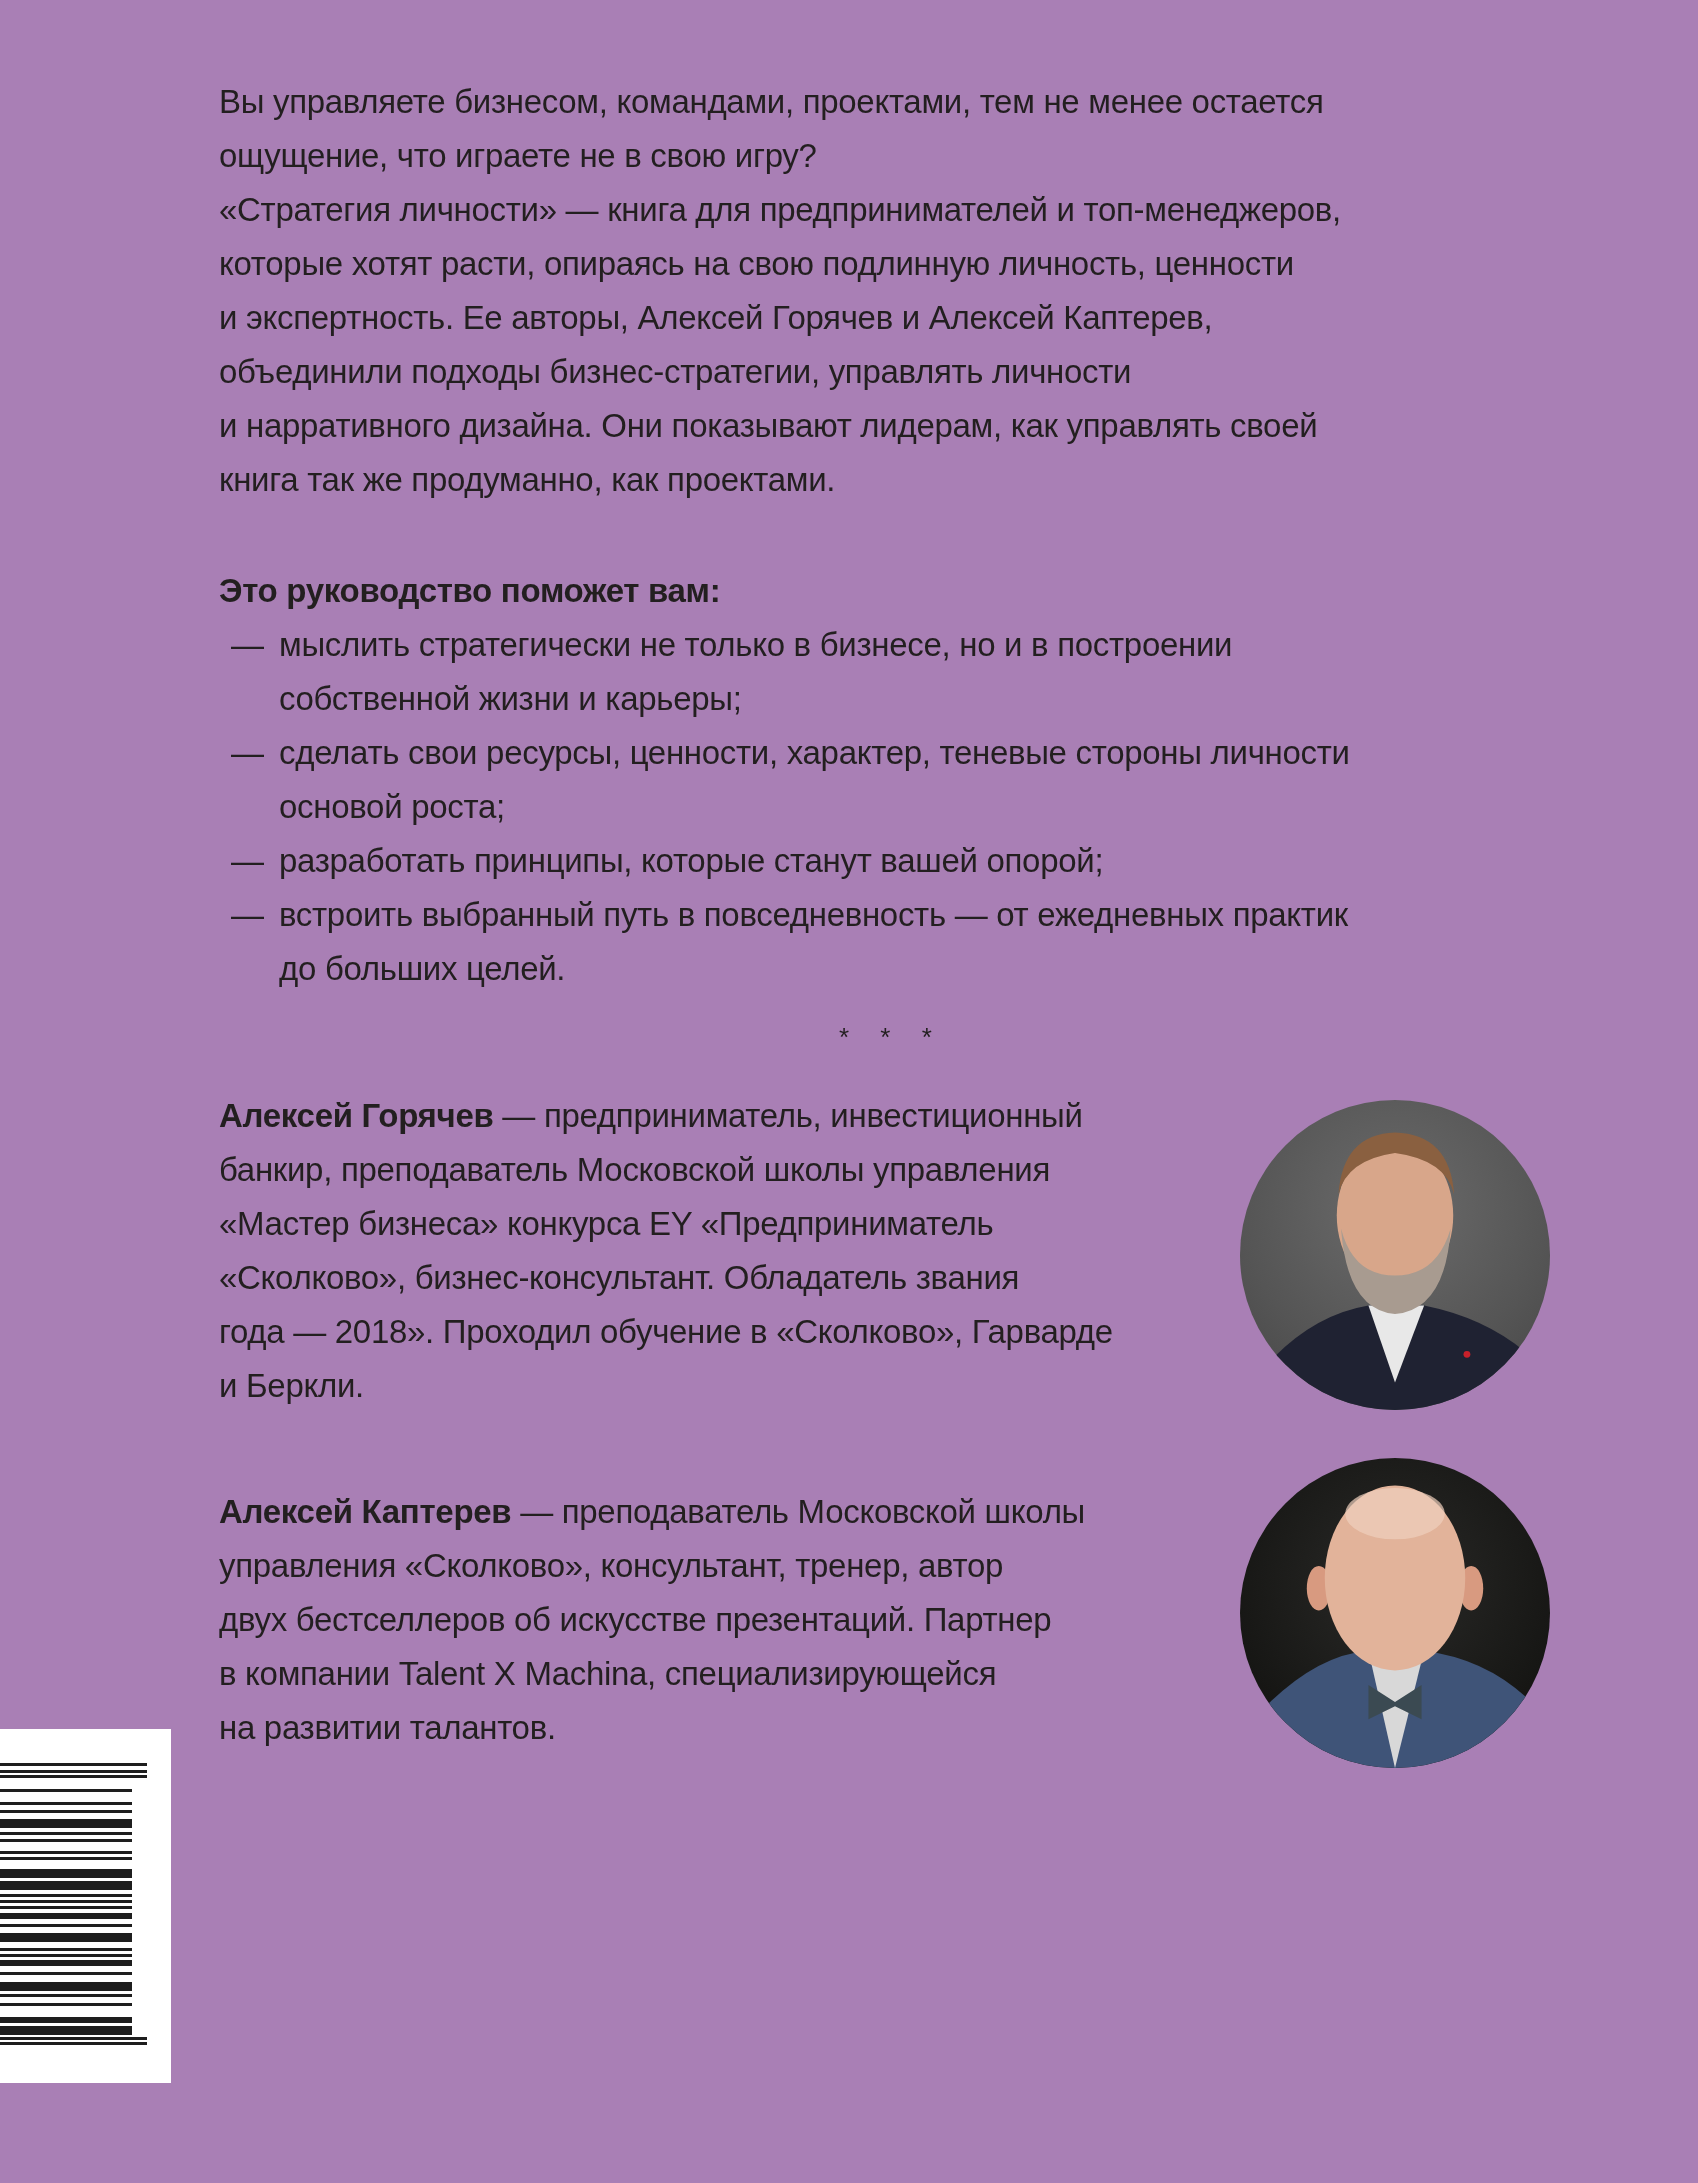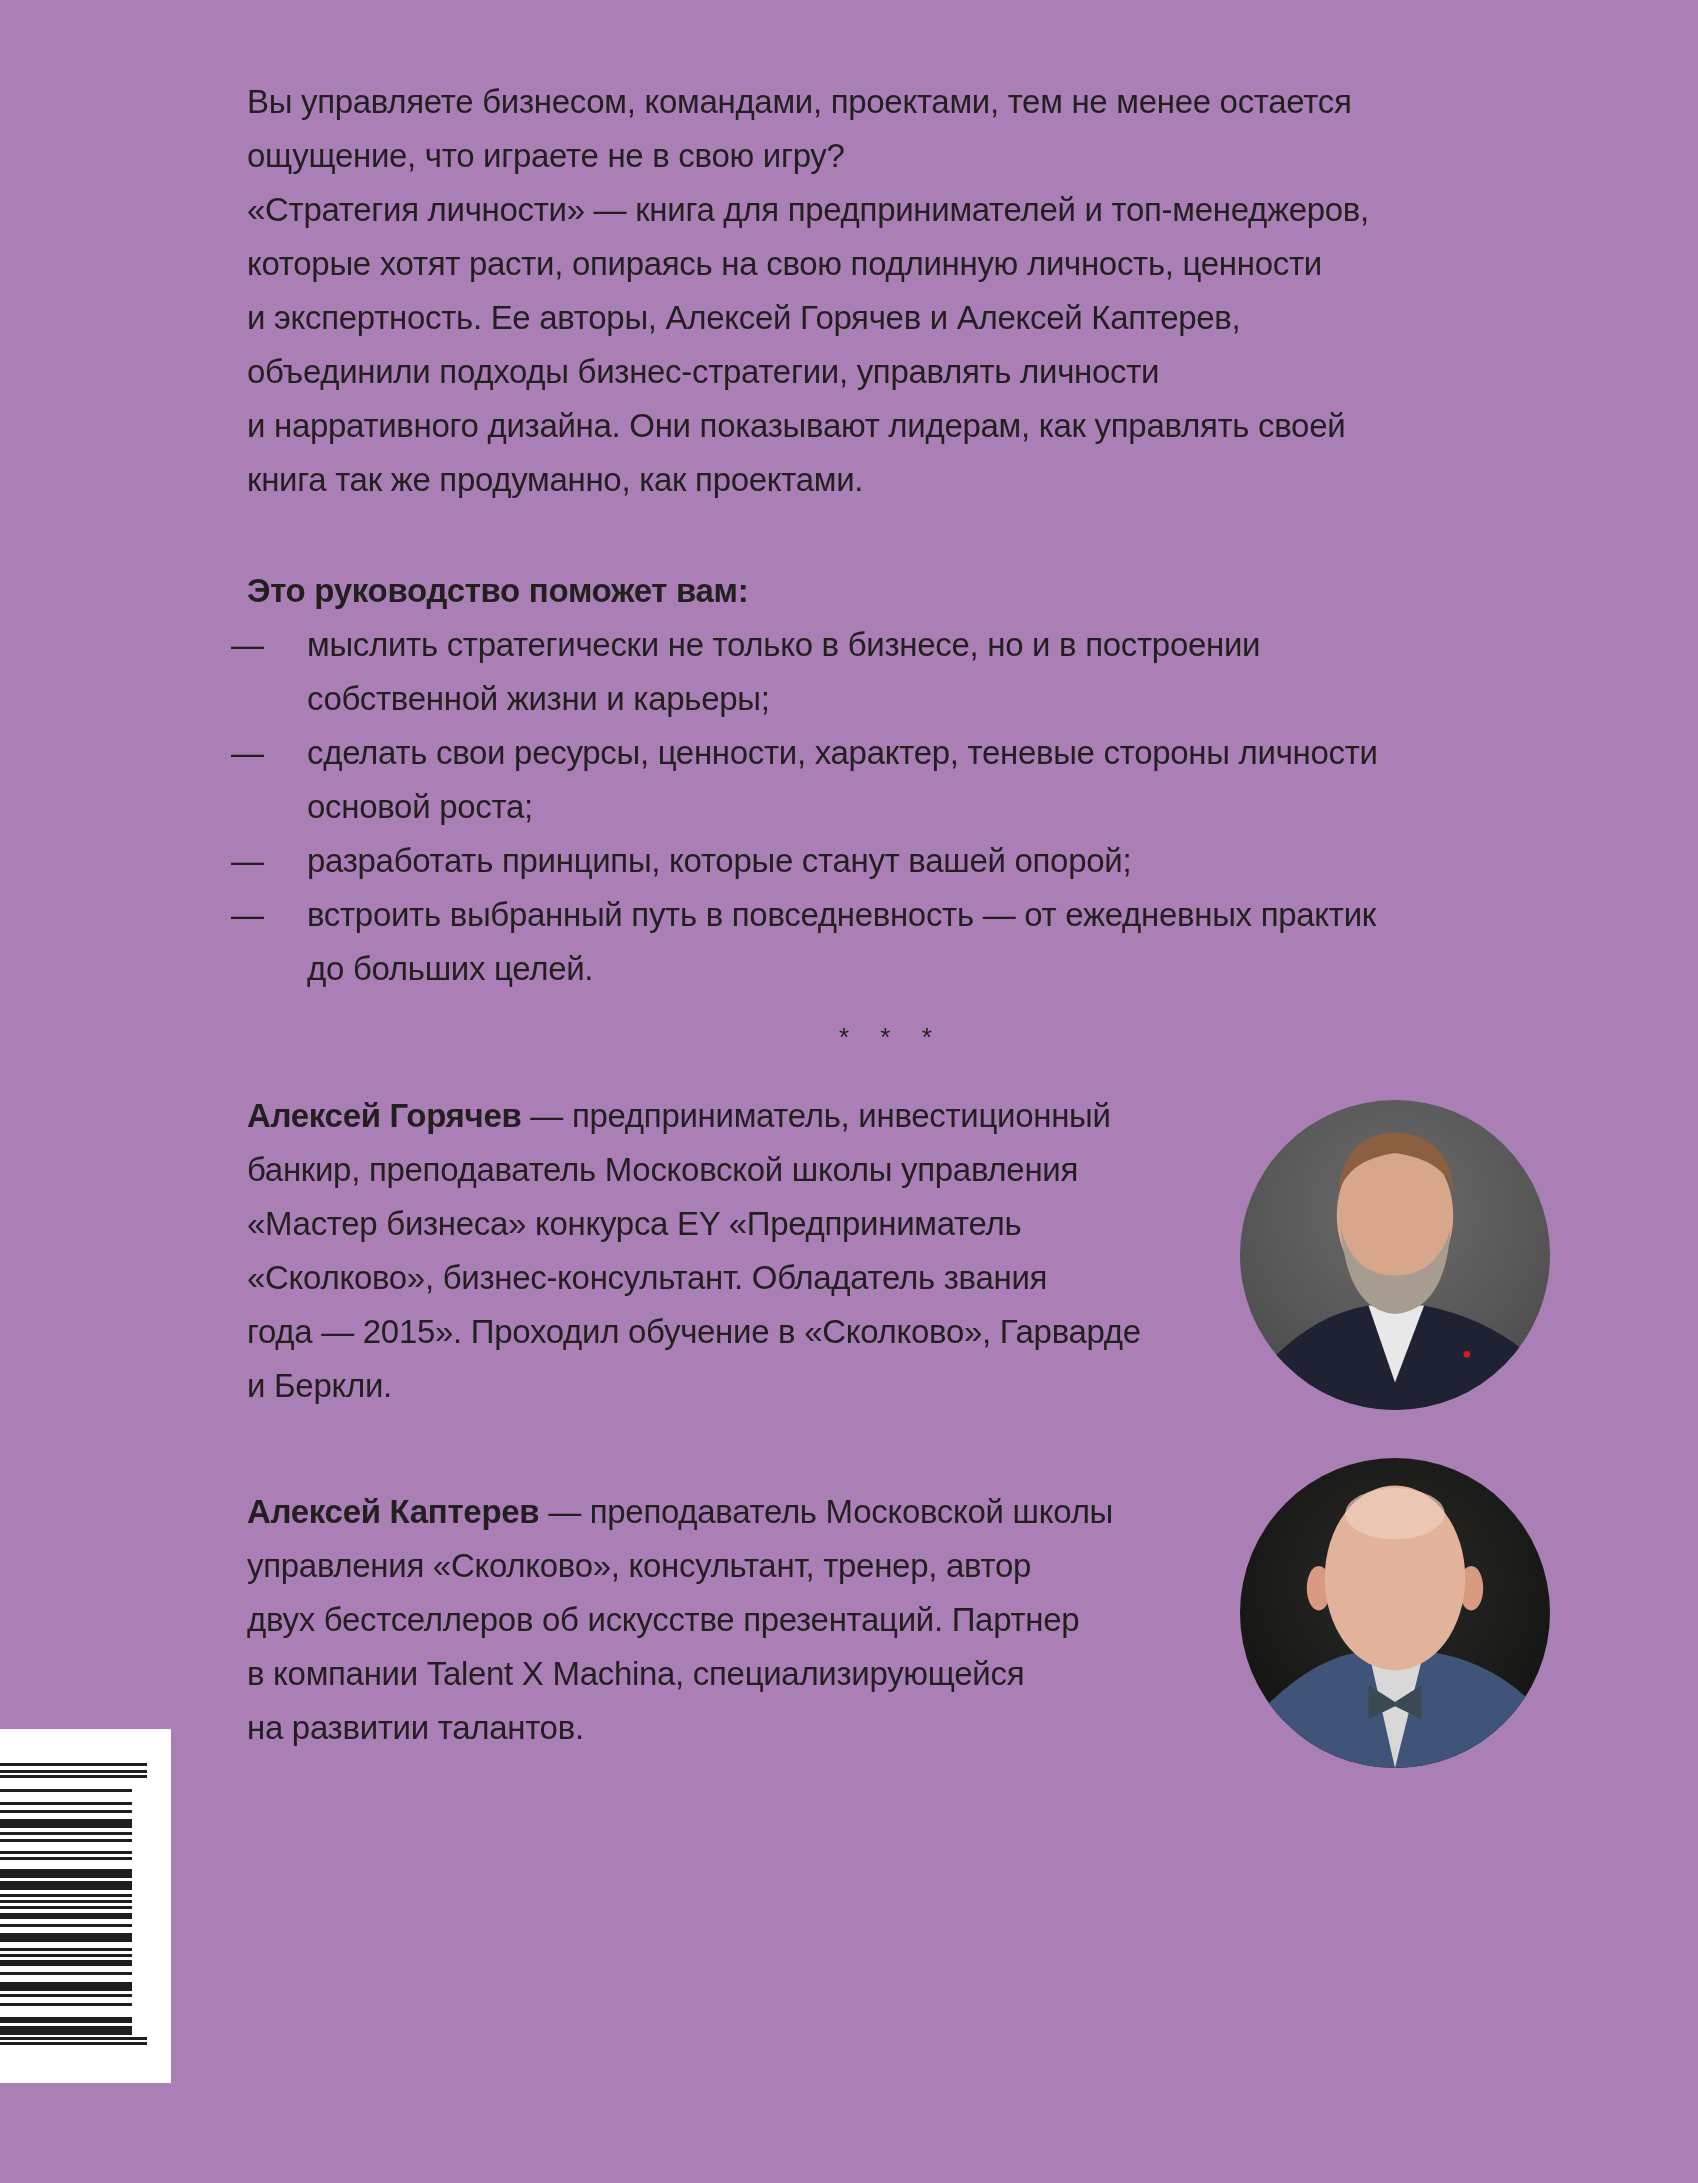--- a/index.html
+++ b/index.html
@@ -8,21 +8,21 @@
     background: #A97FB5;
     position: relative; overflow: hidden;
     font-family: "Liberation Sans", sans-serif;
     color: #231F20;
   }
   .text-block {
     position: absolute; left: 219px;
     font-size: 33px; line-height: 54px;
     letter-spacing: -0.3px;
   }
-  .line { display: block; white-space: nowrap; margin-left: 28px; }
+  .line { display: block; white-space: nowrap; }
   #intro { top: 75px; }
   #benefits { top: 564px; }
   .bold { font-weight: bold; }
   .bullet { display: block; position: relative; padding-left: 60px; white-space: nowrap; }
   .bullet .dash { position: absolute; left: 12px; top: 0; }
   .sep {
     position: absolute; top: 1022px; left: 839px;
     font-size: 26px; letter-spacing: 12px;
   }
   #author1 { top: 1089px; }
@@ -76,21 +76,21 @@
   </div>
 </div>
 
 <div class="sep">* * *</div>
 
 <div id="author1" class="text-block">
   <span class="line"><b>Алексей Горячев</b><span> — предприниматель, инвестиционный</span></span>
   <span class="line">банкир, преподаватель Московской школы управления</span>
   <span class="line">«Мастер бизнеса» конкурса EY «Предприниматель</span>
   <span class="line">«Сколково», бизнес-консультант. Обладатель звания</span>
-  <span class="line">года — 2015». Проходил обучение в «Сколково», Гарварде</span>
+  <span class="line">года — 2018». Проходил обучение в «Сколково», Гарварде</span>
   <span class="line">и Беркли.</span>
 </div>
 
 <div id="photo1" class="photo" aria-label="Портрет Алексея Горячева">
   <svg width="310" height="310" viewBox="0 0 362 362">
     <path d="M40 300 Q90 250 150 240 L215 240 Q290 255 340 300 L362 362 L0 362 Z" fill="#1f2232"></path>
     <path d="M150 240 L181 330 L215 240 Z" fill="#e8e8e8"></path>
     <ellipse cx="181" cy="135" rx="68" ry="88" fill="#d8a68a"></ellipse>
     <path d="M118 150 Q125 245 181 250 Q240 245 246 150 Q230 205 181 205 Q132 205 118 150 Z" fill="#a89b90"></path>
     <path d="M115 110 Q120 40 181 38 Q245 40 250 110 Q240 70 181 62 Q125 70 115 110 Z" fill="#8a6040"></path>

